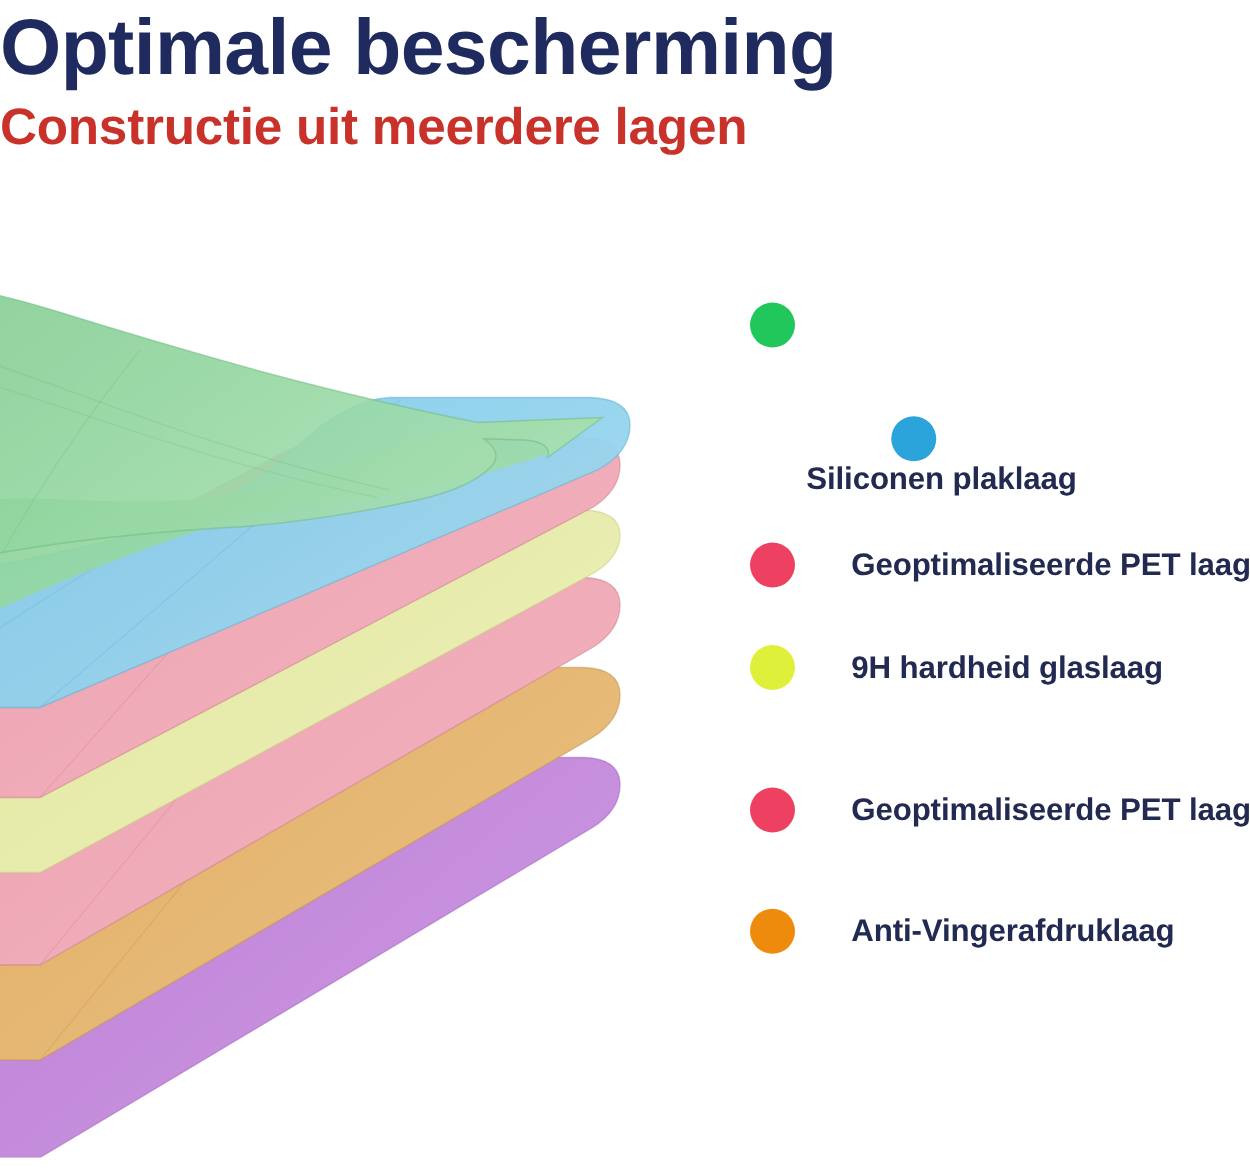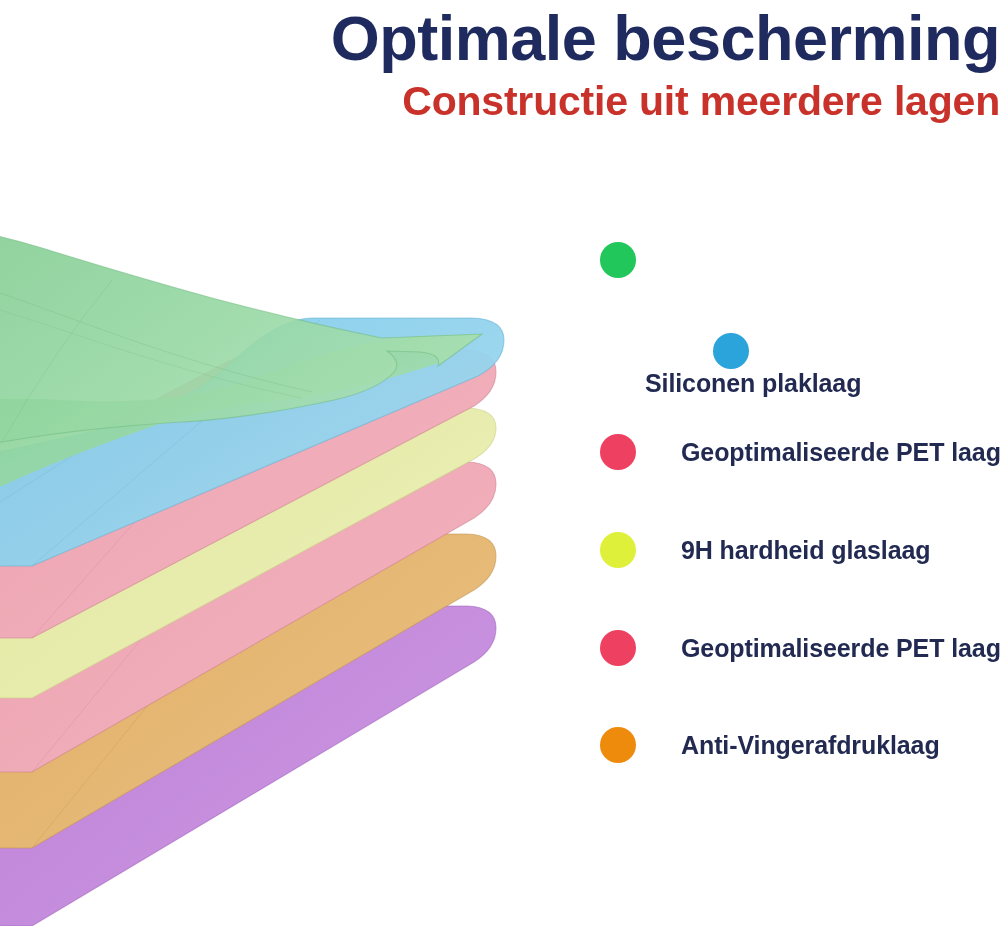--- a/index.html
+++ b/index.html
@@ -20,21 +20,21 @@
     overflow: hidden;
   }
 
   
   .header {
     position: absolute;
     left: 0;
     top: 0;
     width: 1000px;
     height: 165px;
-    text-align: right;
+    text-align: left;
   }
   .title {
     margin: 0;
     padding-top: 6px;
     font-size: 63px;
     line-height: 1.04;
     font-weight: 700;
     letter-spacing: -0.5px;
     color: #1f2a5e;
     white-space: nowrap;
@@ -94,21 +94,21 @@
     white-space: nowrap;
   }
 </style>
 </head>
 <body>
 
 <div id="page">
 
   <div class="header">
     <h1 class="title" style="color: rgb(31, 42, 94);">Optimale bescherming</h1>
-    <h2 class="subtitle" style="color: rgb(200, 50, 42); padding-left: 47px;">Constructie uit meerdere lagen</h2>
+    <h2 class="subtitle" style="color: rgb(200, 50, 42);">Constructie uit meerdere lagen</h2>
   </div>
 
   <div class="illustration">
     <svg viewBox="0 0 700 740" xmlns="http://www.w3.org/2000/svg" aria-hidden="true">
       <defs>
         <linearGradient id="gGreen" x1="0" y1="0" x2="1" y2="0.55">
           <stop offset="0" stop-color="#7cc98d"></stop>
           <stop offset="0.55" stop-color="#93d6a0"></stop>
           <stop offset="1" stop-color="#a8dfb2"></stop>
         </linearGradient>
@@ -216,21 +216,21 @@
     <div class="legend-item" style="top: 111px; flex-direction: column;">
       <span class="legend-dot" style="background: rgb(43, 163, 219);"></span>
       <span class="legend-label">Siliconen plaklaag</span>
     </div>
 
     <div class="legend-item" style="top: 208px;">
       <span class="legend-dot" style="background: rgb(238, 64, 96);"></span>
       <span class="legend-label">Geoptimaliseerde PET laag</span>
     </div>
 
-    <div class="legend-item" style="top: 306px; align-items: center;">
+    <div class="legend-item" style="top: 290px; align-items: center;">
       <span class="legend-dot" style="background: rgb(223, 240, 58);"></span>
       <span class="legend-label">9H hardheid glaslaag</span>
     </div>
 
     <div class="legend-item" style="top: 404px;">
       <span class="legend-dot" style="background: rgb(238, 64, 96);"></span>
       <span class="legend-label">Geoptimaliseerde PET laag</span>
     </div>
 
     <div class="legend-item" style="top: 501px;">

